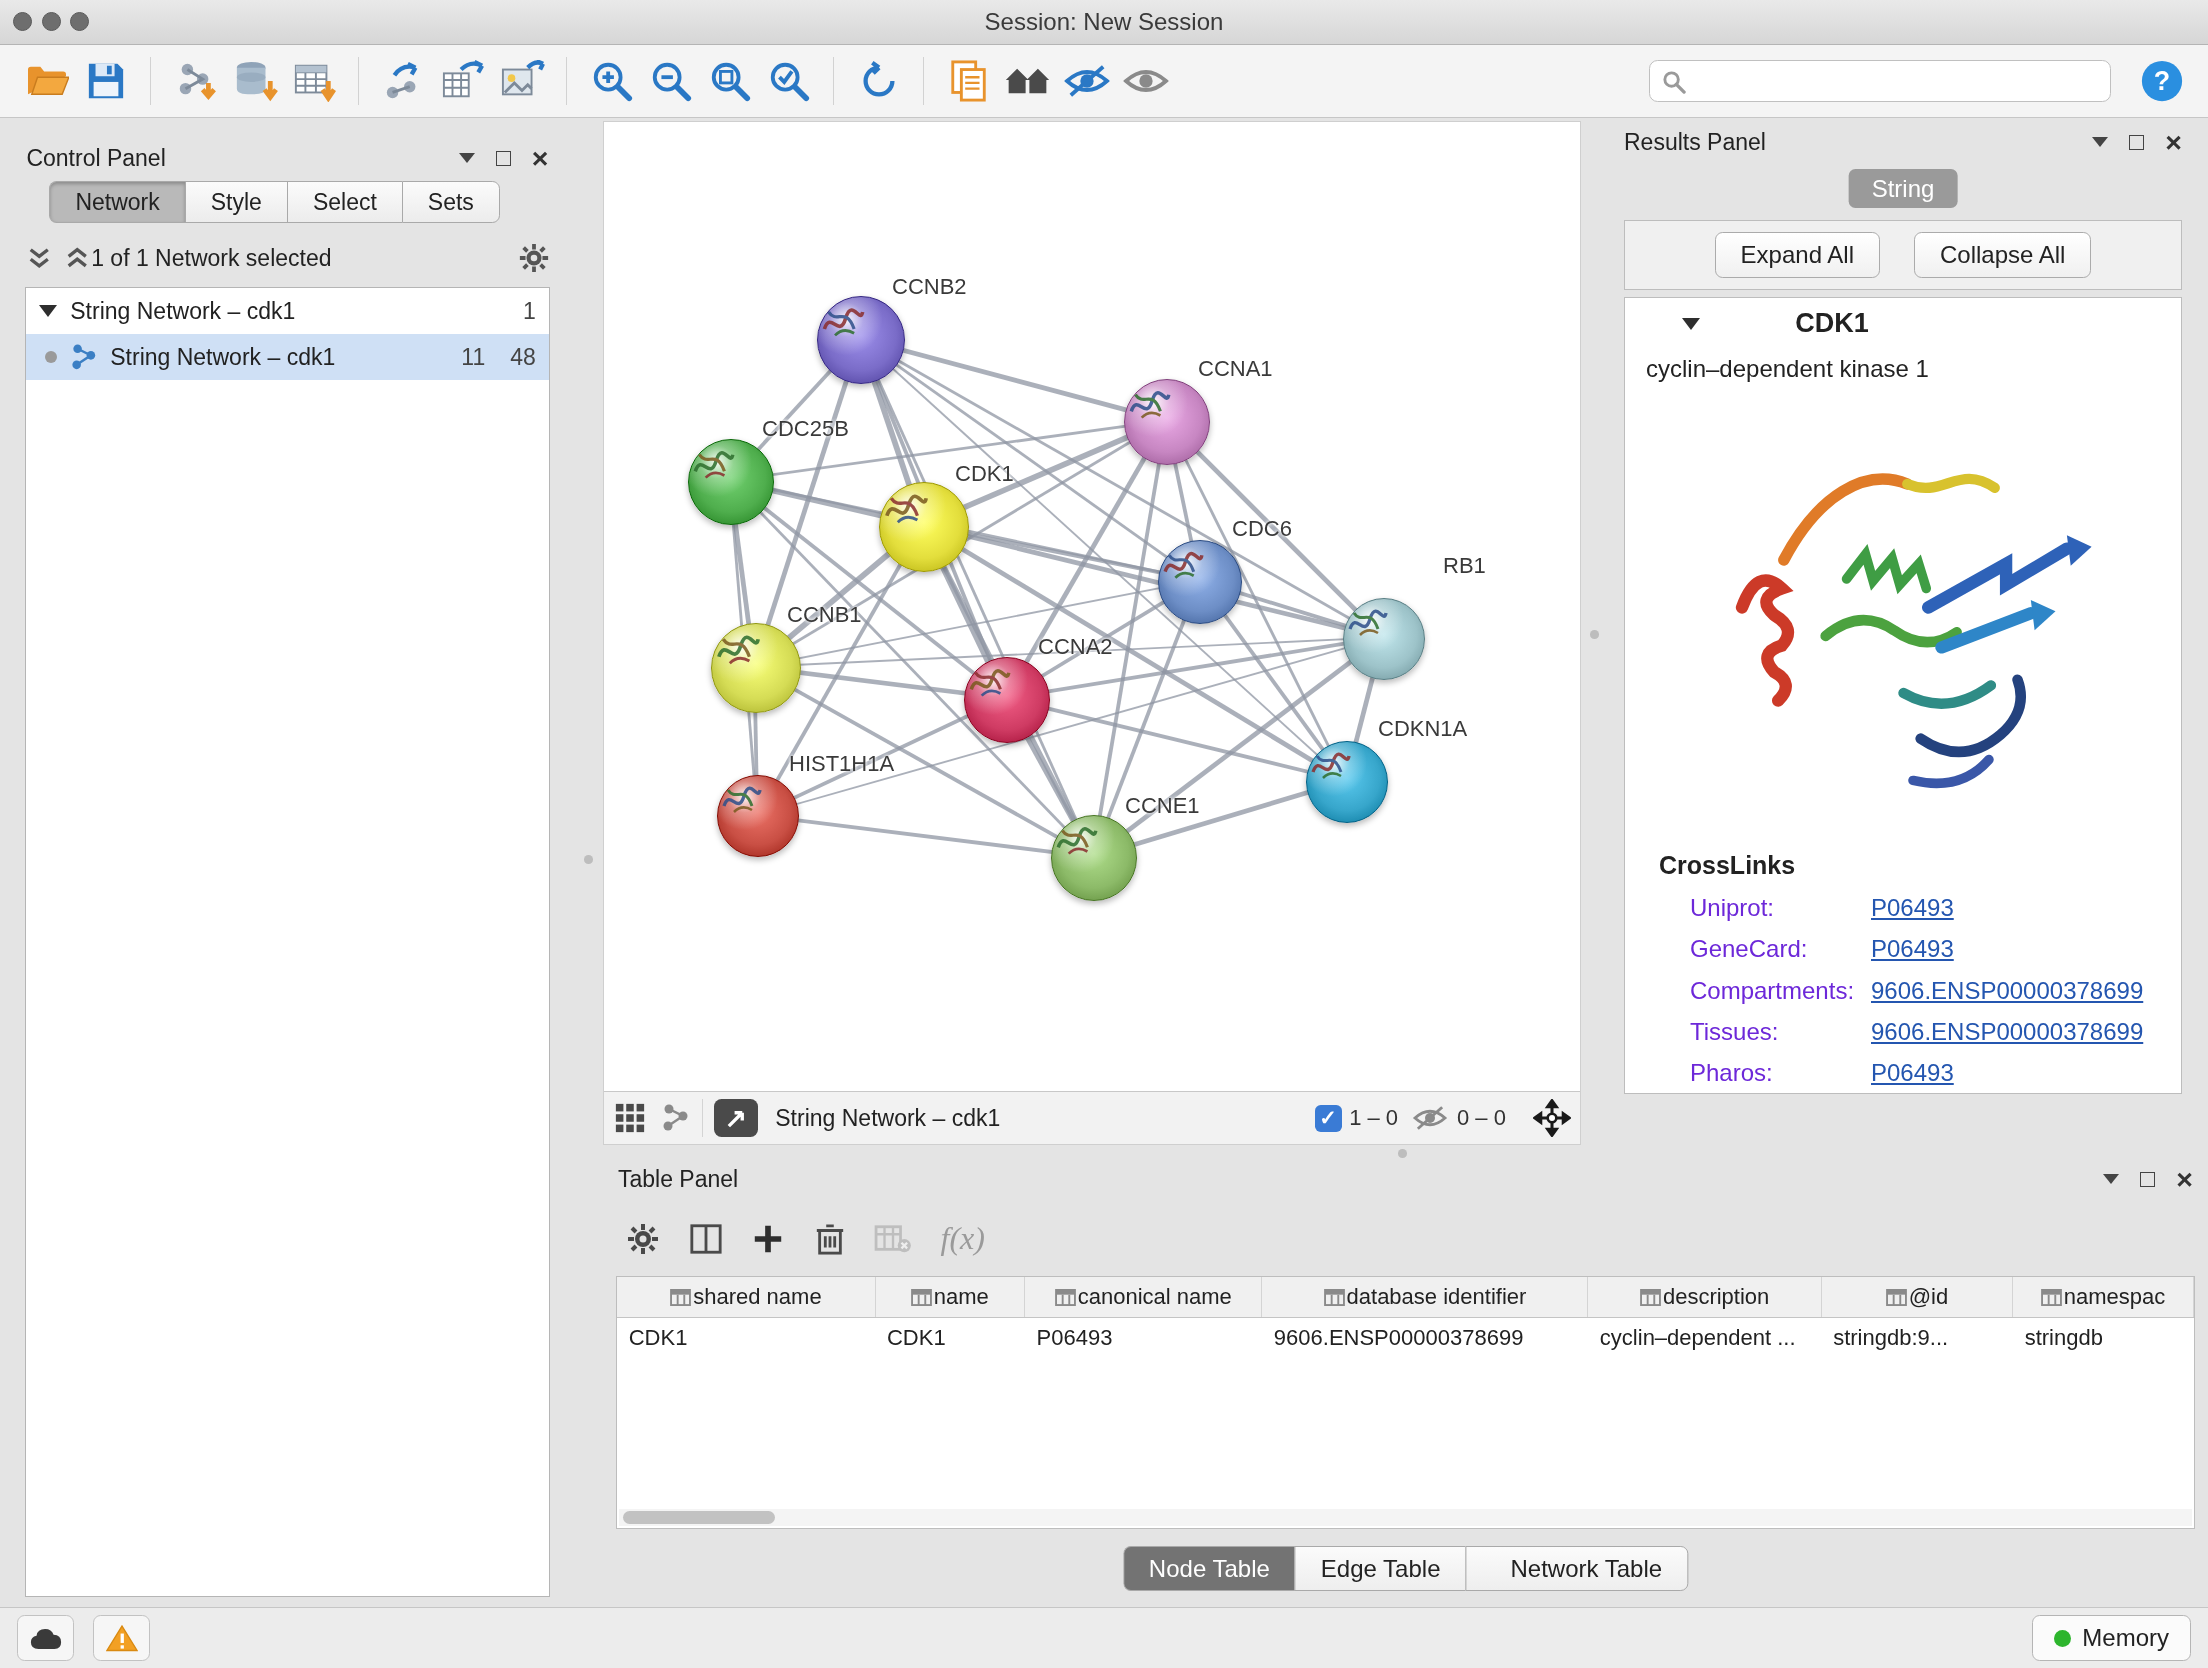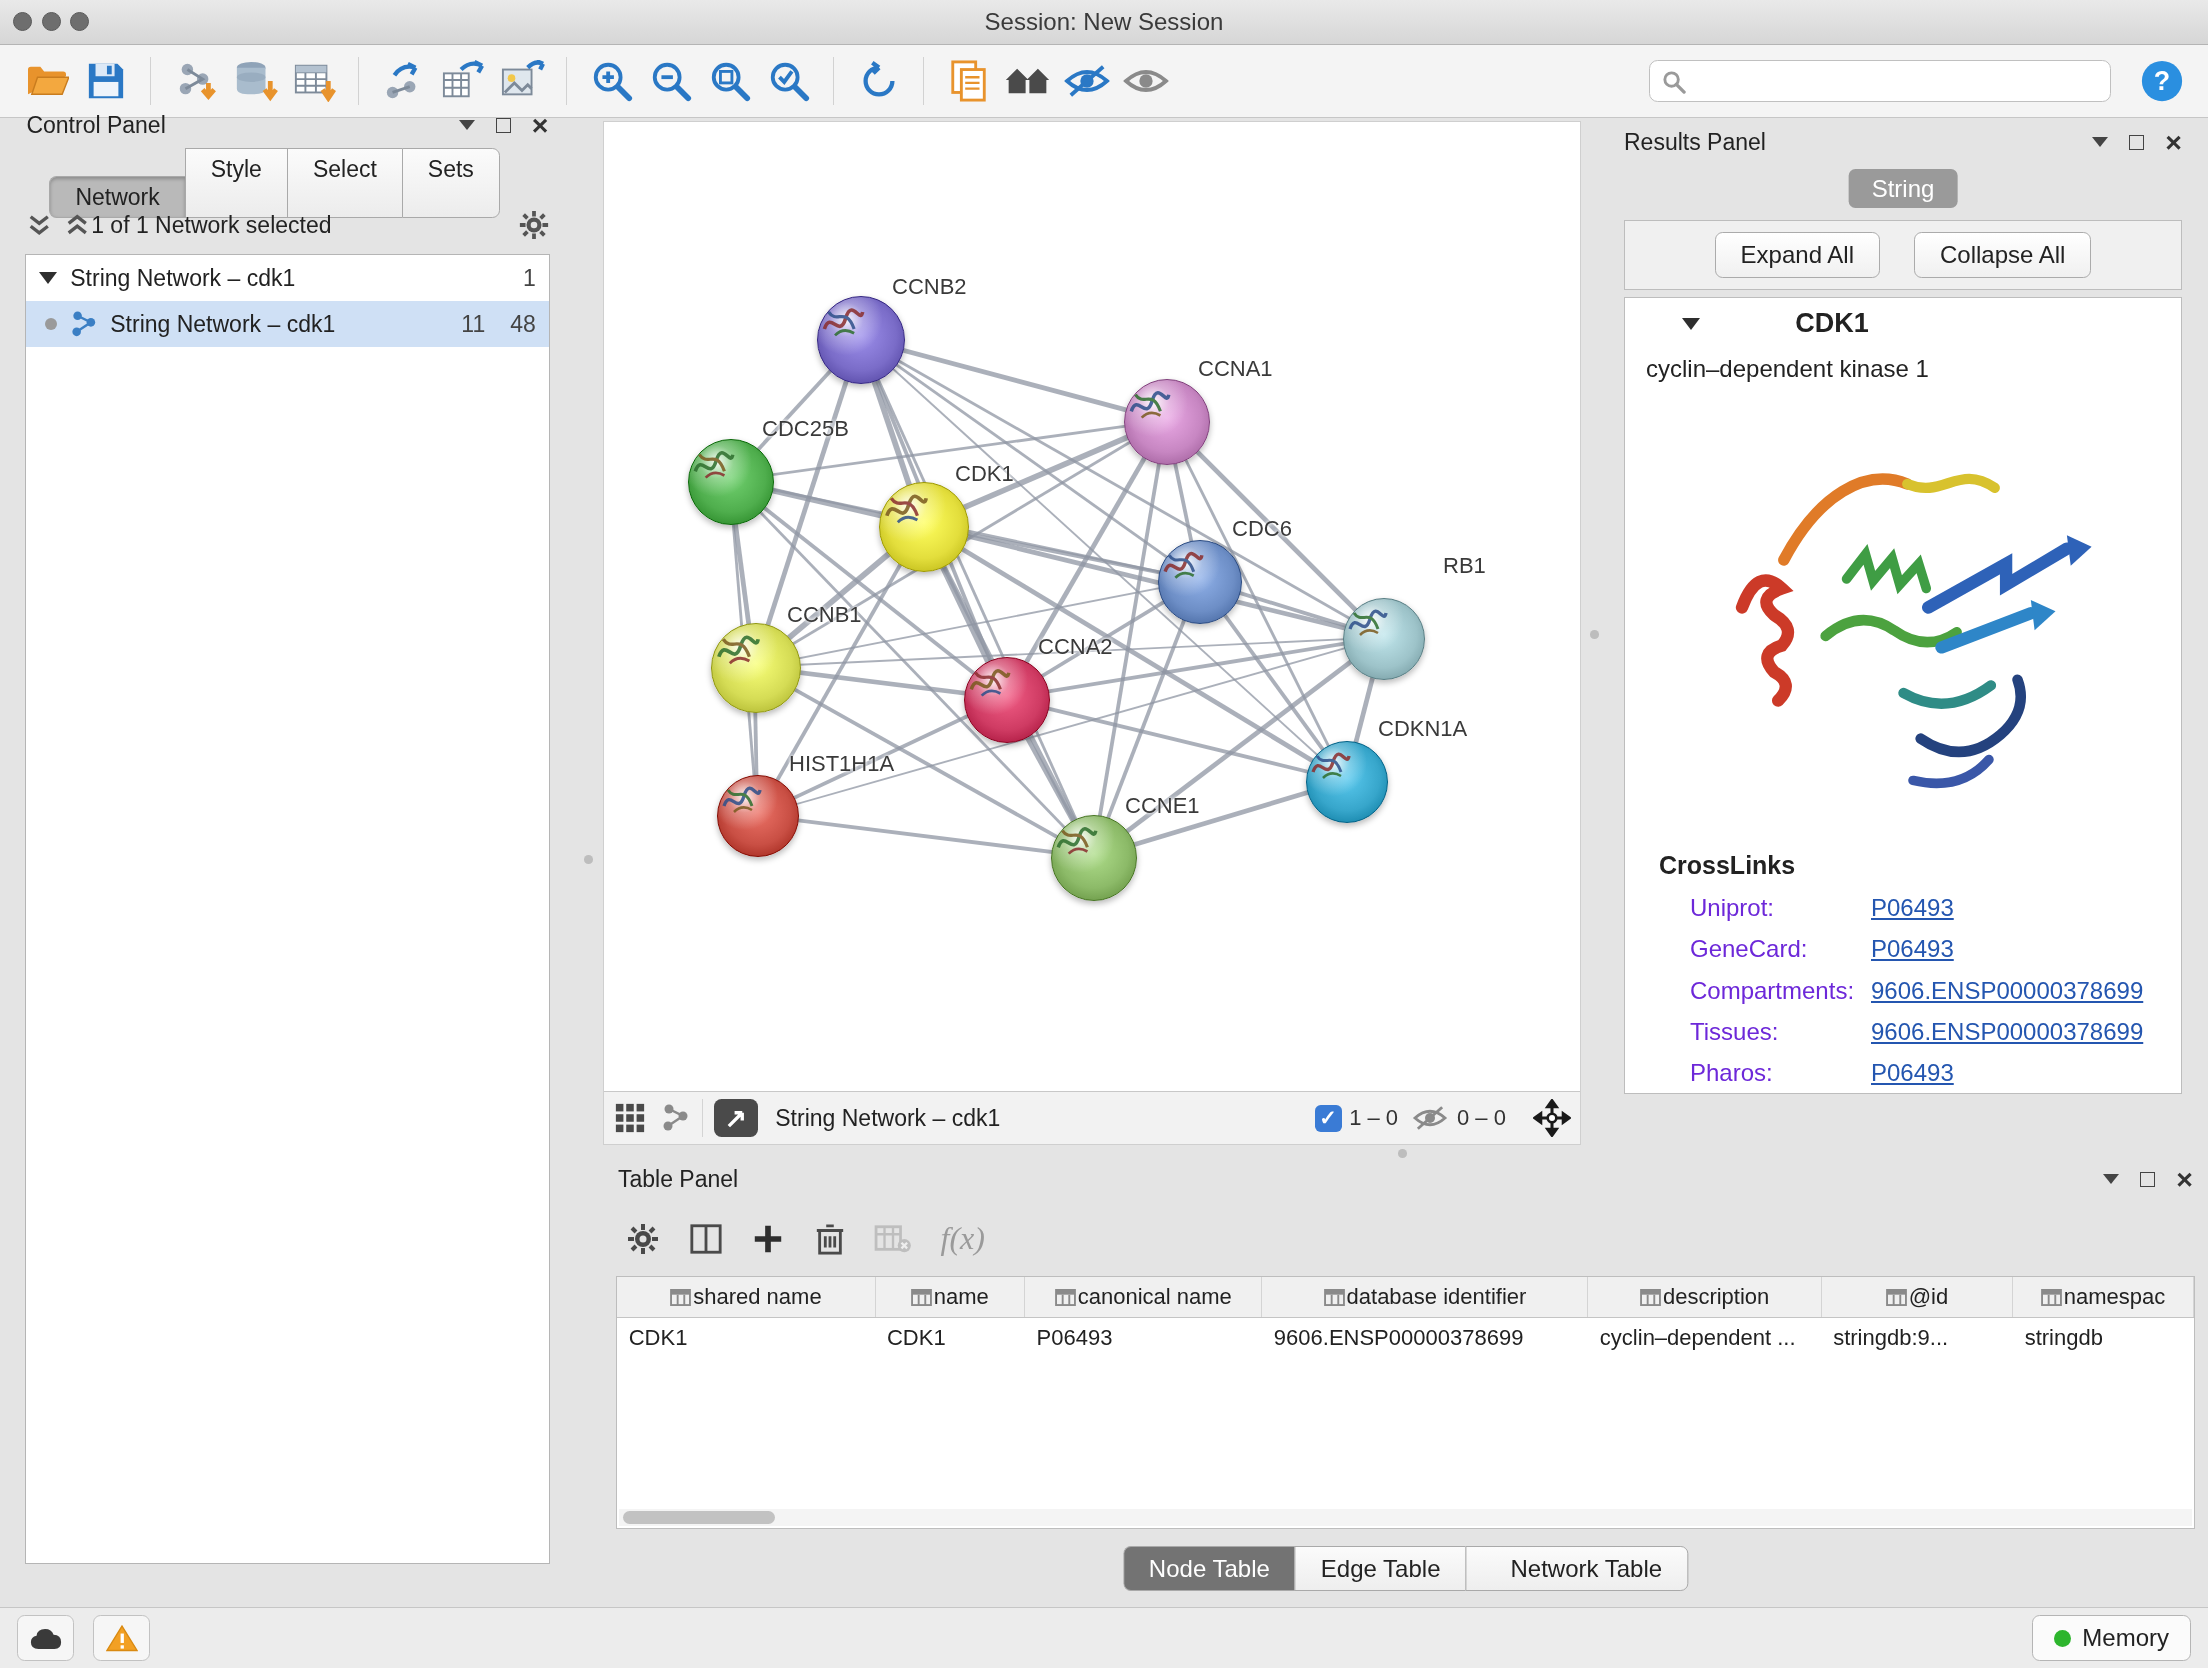--- a/index.html
+++ b/index.html
@@ -29,25 +29,25 @@
     font-family:"Liberation Sans",sans-serif;background:transparent;}
   
   .panel-title{font-size:23px;color:#222;}
   .panel-ctrls{display:flex;align-items:center;gap:21px;margin-left:auto;}
   .pc-chevron{width:0;height:0;border-left:8.6px solid transparent;border-right:8.6px solid transparent;
     border-top:10.5px solid #444;}
   .pc-float{width:15px;height:15px;border:1.9px solid #444;box-sizing:border-box;}
   .pc-close{font-size:28.5px;font-weight:bold;color:#333;line-height:15px;}
   .phead{display:flex;align-items:center;height:42px;padding:0 15px;}
   
-  .control-panel{position:absolute;left:11.4px;top:104px;width:552px;height:1460px;}
+  .control-panel{position:absolute;left:11.4px;top:137px;width:552px;height:1460px;}
   .cp-tabs{position:absolute;left:38px;top:44px;display:flex;}
   .cp-tab{font-size:23px;padding:6.7px 25px;border:1px solid #a9a9a9;border-right:none;
     background:linear-gradient(#fbfbfb,#ececec);color:#222;}
-  .cp-tab:first-child{border-radius:7.6px 0 0 7.6px;margin-top:28px;}
+  .cp-tab:first-child{border-radius:7.6px 0 0 7.6px;}
   .cp-tab:last-child{border-right:1px solid #a9a9a9;border-radius:0 7.6px 7.6px 0;}
   .cp-tab.active{background:#b9b9b9;box-shadow:inset 0 1.9px 3.8px rgba(0,0,0,.25);}
   .cp-subrow{position:absolute;left:13.3px;right:13.3px;top:99px;height:44px;display:flex;
     align-items:center;}
   .cp-substatus{flex:1;text-align:left;font-size:23px;color:#222;}
   .cp-tree{position:absolute;left:13.3px;right:13.3px;top:150px;bottom:0;background:#fff;
     border:1px solid #b5b5b5;}
   .tree-row{height:46px;display:flex;align-items:center;font-size:23px;padding:0 13.3px;}
   .tree-row.selected{background:#cfe0f5;}
   .tree-tri{width:0;height:0;border-left:9.5px solid transparent;border-right:9.5px solid transparent;

